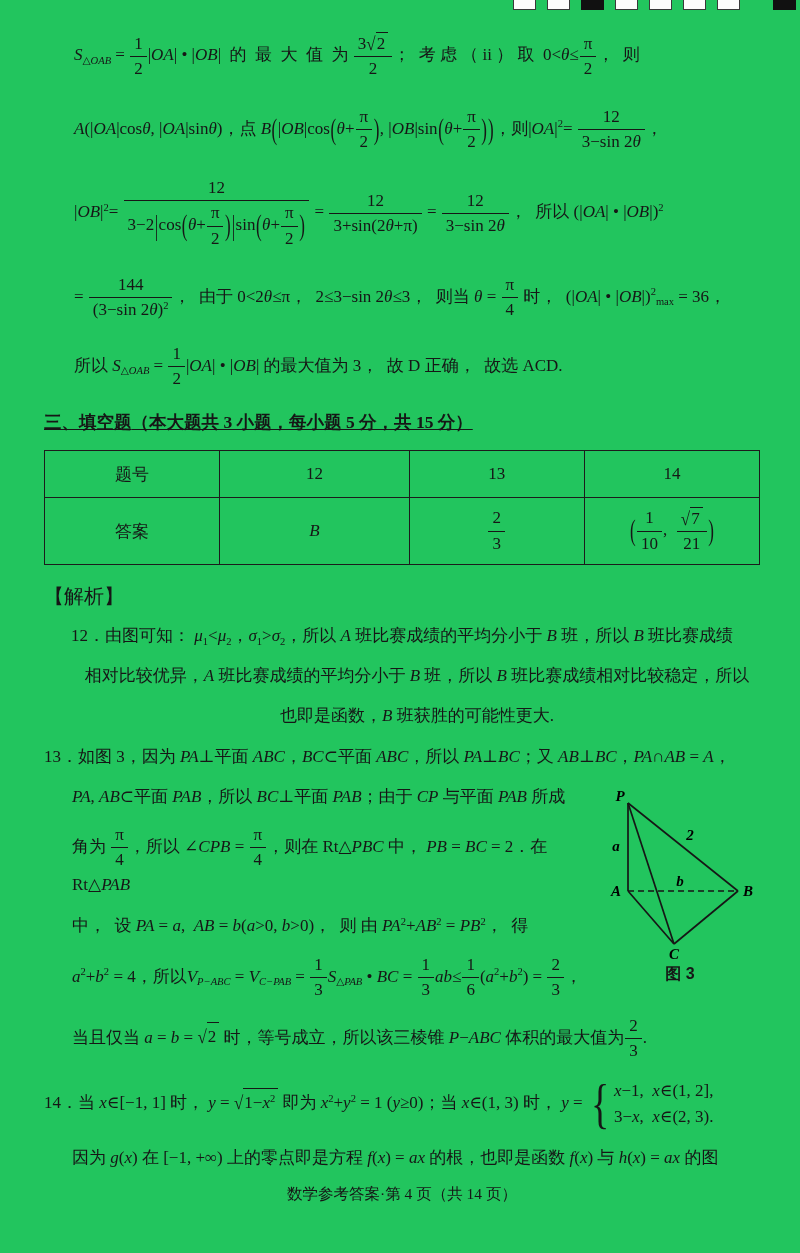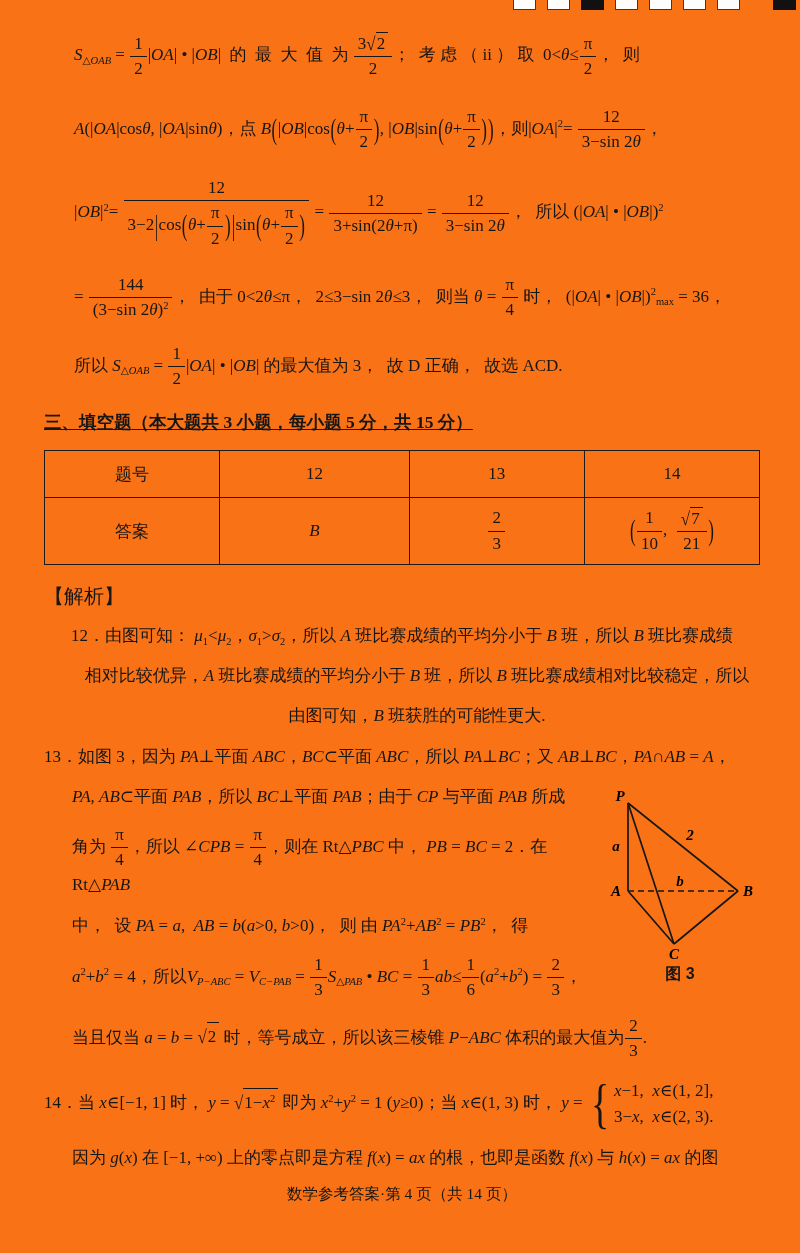--- a/index.html
+++ b/index.html
@@ -6,21 +6,21 @@
   body{
     background:#ffffff;
     width:800px;
     font-family:"Liberation Serif","DejaVu Serif",serif;
     color:#161616;
   }
   .page{
     position:relative;
     width:800px;
     min-height:1253px;
-    background:#f97316;
+    background:#22c55e;
     overflow:hidden;
   }
   
   .marks{position:absolute;top:-4px;right:4px;white-space:nowrap;}
   .mark{display:inline-block;width:21px;height:12px;border:1.5px solid #3a3a3a;margin-left:11px;vertical-align:top;background:#fdfdfc;}
   .mark.filled{background:#111;border-color:#111;}
   .mark:last-child{margin-left:33px;}
 
   .content{padding:26px 40px 0 44px;font-size:17px;}
   .mline{line-height:1.6;margin-bottom:12px;white-space:pre-wrap;}
@@ -118,21 +118,21 @@
         <td><span class="bigp">(</span><span class="frac"><span class="fnum"><span class="t">1</span></span><span class="fden"><span class="t">10</span></span></span><span class="t">,  </span><span class="frac"><span class="fnum"><span class="sqrt"><span class="sqsym">√</span><span class="sqbody"><span class="t">7</span></span></span></span><span class="fden"><span class="t">21</span></span></span><span class="bigp">)</span></td>
       </tr>
     </tbody>
       </table>
 
     <div class="jiexi">【解析】</div>
 
     <div class="item item12">
         <div class="mline"><span class="t">12．由图可知： </span><span class="it"><span class="t">μ</span></span><span class="ssub"><span class="t">1</span></span><span class="t">&lt;</span><span class="it"><span class="t">μ</span></span><span class="ssub"><span class="t">2</span></span><span class="t">，</span><span class="it"><span class="t">σ</span></span><span class="ssub"><span class="t">1</span></span><span class="t">&gt;</span><span class="it"><span class="t">σ</span></span><span class="ssub"><span class="t">2</span></span><span class="t">，所以 </span><span class="it"><span class="t">A</span></span><span class="t"> 班比赛成绩的平均分小于 </span><span class="it"><span class="t">B</span></span><span class="t"> 班，所以 </span><span class="it"><span class="t">B</span></span><span class="t"> 班比赛成绩</span></div>
         <div class="mline"><span class="t">相对比较优异，</span><span class="it"><span class="t">A</span></span><span class="t"> 班比赛成绩的平均分小于 </span><span class="it"><span class="t">B</span></span><span class="t"> 班，所以 </span><span class="it"><span class="t">B</span></span><span class="t"> 班比赛成绩相对比较稳定，所以</span></div>
-        <div class="mline"><span class="t">由图可知，</span><span class="it"><span class="t">B</span></span><span class="t"> 班获胜的可能性更大.</span></div>
+        <div class="mline"><span class="t">也即是函数，</span><span class="it"><span class="t">B</span></span><span class="t"> 班获胜的可能性更大.</span></div>
       </div>
 
     <div class="item13">
       <div class="mline item13-l1"><span class="t">13．如图 3，因为 </span><span class="it"><span class="t">PA</span></span><span class="t">⊥平面 </span><span class="it"><span class="t">ABC</span></span><span class="t">，</span><span class="it"><span class="t">BC</span></span><span class="t">⊂平面 </span><span class="it"><span class="t">ABC</span></span><span class="t">，所以 </span><span class="it"><span class="t">PA</span></span><span class="t">⊥</span><span class="it"><span class="t">BC</span></span><span class="t">；又 </span><span class="it"><span class="t">AB</span></span><span class="t">⊥</span><span class="it"><span class="t">BC</span></span><span class="t">，</span><span class="it"><span class="t">PA</span></span><span class="t">∩</span><span class="it"><span class="t">AB</span></span><span class="t"> = </span><span class="it"><span class="t">A</span></span><span class="t">，</span></div>
       <div class="narrow">
           <div class="mline"><span class="it"><span class="t">PA</span></span><span class="t">, </span><span class="it"><span class="t">AB</span></span><span class="t">⊂平面 </span><span class="it"><span class="t">PAB</span></span><span class="t">，所以 </span><span class="it"><span class="t">BC</span></span><span class="t">⊥平面 </span><span class="it"><span class="t">PAB</span></span><span class="t">；由于 </span><span class="it"><span class="t">CP</span></span><span class="t"> 与平面 </span><span class="it"><span class="t">PAB</span></span><span class="t"> 所成</span></div>
           <div class="mline"><span class="t">角为 </span><span class="frac"><span class="fnum"><span class="t">π</span></span><span class="fden"><span class="t">4</span></span></span><span class="t">，所以 ∠</span><span class="it"><span class="t">CPB</span></span><span class="t"> = </span><span class="frac"><span class="fnum"><span class="t">π</span></span><span class="fden"><span class="t">4</span></span></span><span class="t">，则在 Rt△</span><span class="it"><span class="t">PBC</span></span><span class="t"> 中， </span><span class="it"><span class="t">PB</span></span><span class="t"> = </span><span class="it"><span class="t">BC</span></span><span class="t"> = 2．在 Rt△</span><span class="it"><span class="t">PAB</span></span></div>
           <div class="mline"><span class="t">中，  设 </span><span class="it"><span class="t">PA</span></span><span class="t"> = </span><span class="it"><span class="t">a</span></span><span class="t">,  </span><span class="it"><span class="t">AB</span></span><span class="t"> = </span><span class="it"><span class="t">b</span></span><span class="t">(</span><span class="it"><span class="t">a</span></span><span class="t">&gt;0, </span><span class="it"><span class="t">b</span></span><span class="t">&gt;0)，  则 由 </span><span class="it"><span class="t">PA</span></span><span class="ssup"><span class="t">2</span></span><span class="t">+</span><span class="it"><span class="t">AB</span></span><span class="ssup"><span class="t">2</span></span><span class="t"> = </span><span class="it"><span class="t">PB</span></span><span class="ssup"><span class="t">2</span></span><span class="t">，  得</span></div>
           <div class="mline"><span class="it"><span class="t">a</span></span><span class="ssup"><span class="t">2</span></span><span class="t">+</span><span class="it"><span class="t">b</span></span><span class="ssup"><span class="t">2</span></span><span class="t"> = 4，所以</span><span class="it"><span class="t">V</span></span><span class="ssub"><span class="it"><span class="t">P−ABC</span></span></span><span class="t"> = </span><span class="it"><span class="t">V</span></span><span class="ssub"><span class="it"><span class="t">C−PAB</span></span></span><span class="t"> = </span><span class="frac"><span class="fnum"><span class="t">1</span></span><span class="fden"><span class="t">3</span></span></span><span class="it"><span class="t">S</span></span><span class="ssub"><span class="t">△</span><span class="it"><span class="t">PAB</span></span></span><span class="t"> • </span><span class="it"><span class="t">BC</span></span><span class="t"> = </span><span class="frac"><span class="fnum"><span class="t">1</span></span><span class="fden"><span class="t">3</span></span></span><span class="it"><span class="t">ab</span></span><span class="t">≤</span><span class="frac"><span class="fnum"><span class="t">1</span></span><span class="fden"><span class="t">6</span></span></span><span class="t">(</span><span class="it"><span class="t">a</span></span><span class="ssup"><span class="t">2</span></span><span class="t">+</span><span class="it"><span class="t">b</span></span><span class="ssup"><span class="t">2</span></span><span class="t">) = </span><span class="frac"><span class="fnum"><span class="t">2</span></span><span class="fden"><span class="t">3</span></span></span><span class="t">，</span></div>
         </div>

